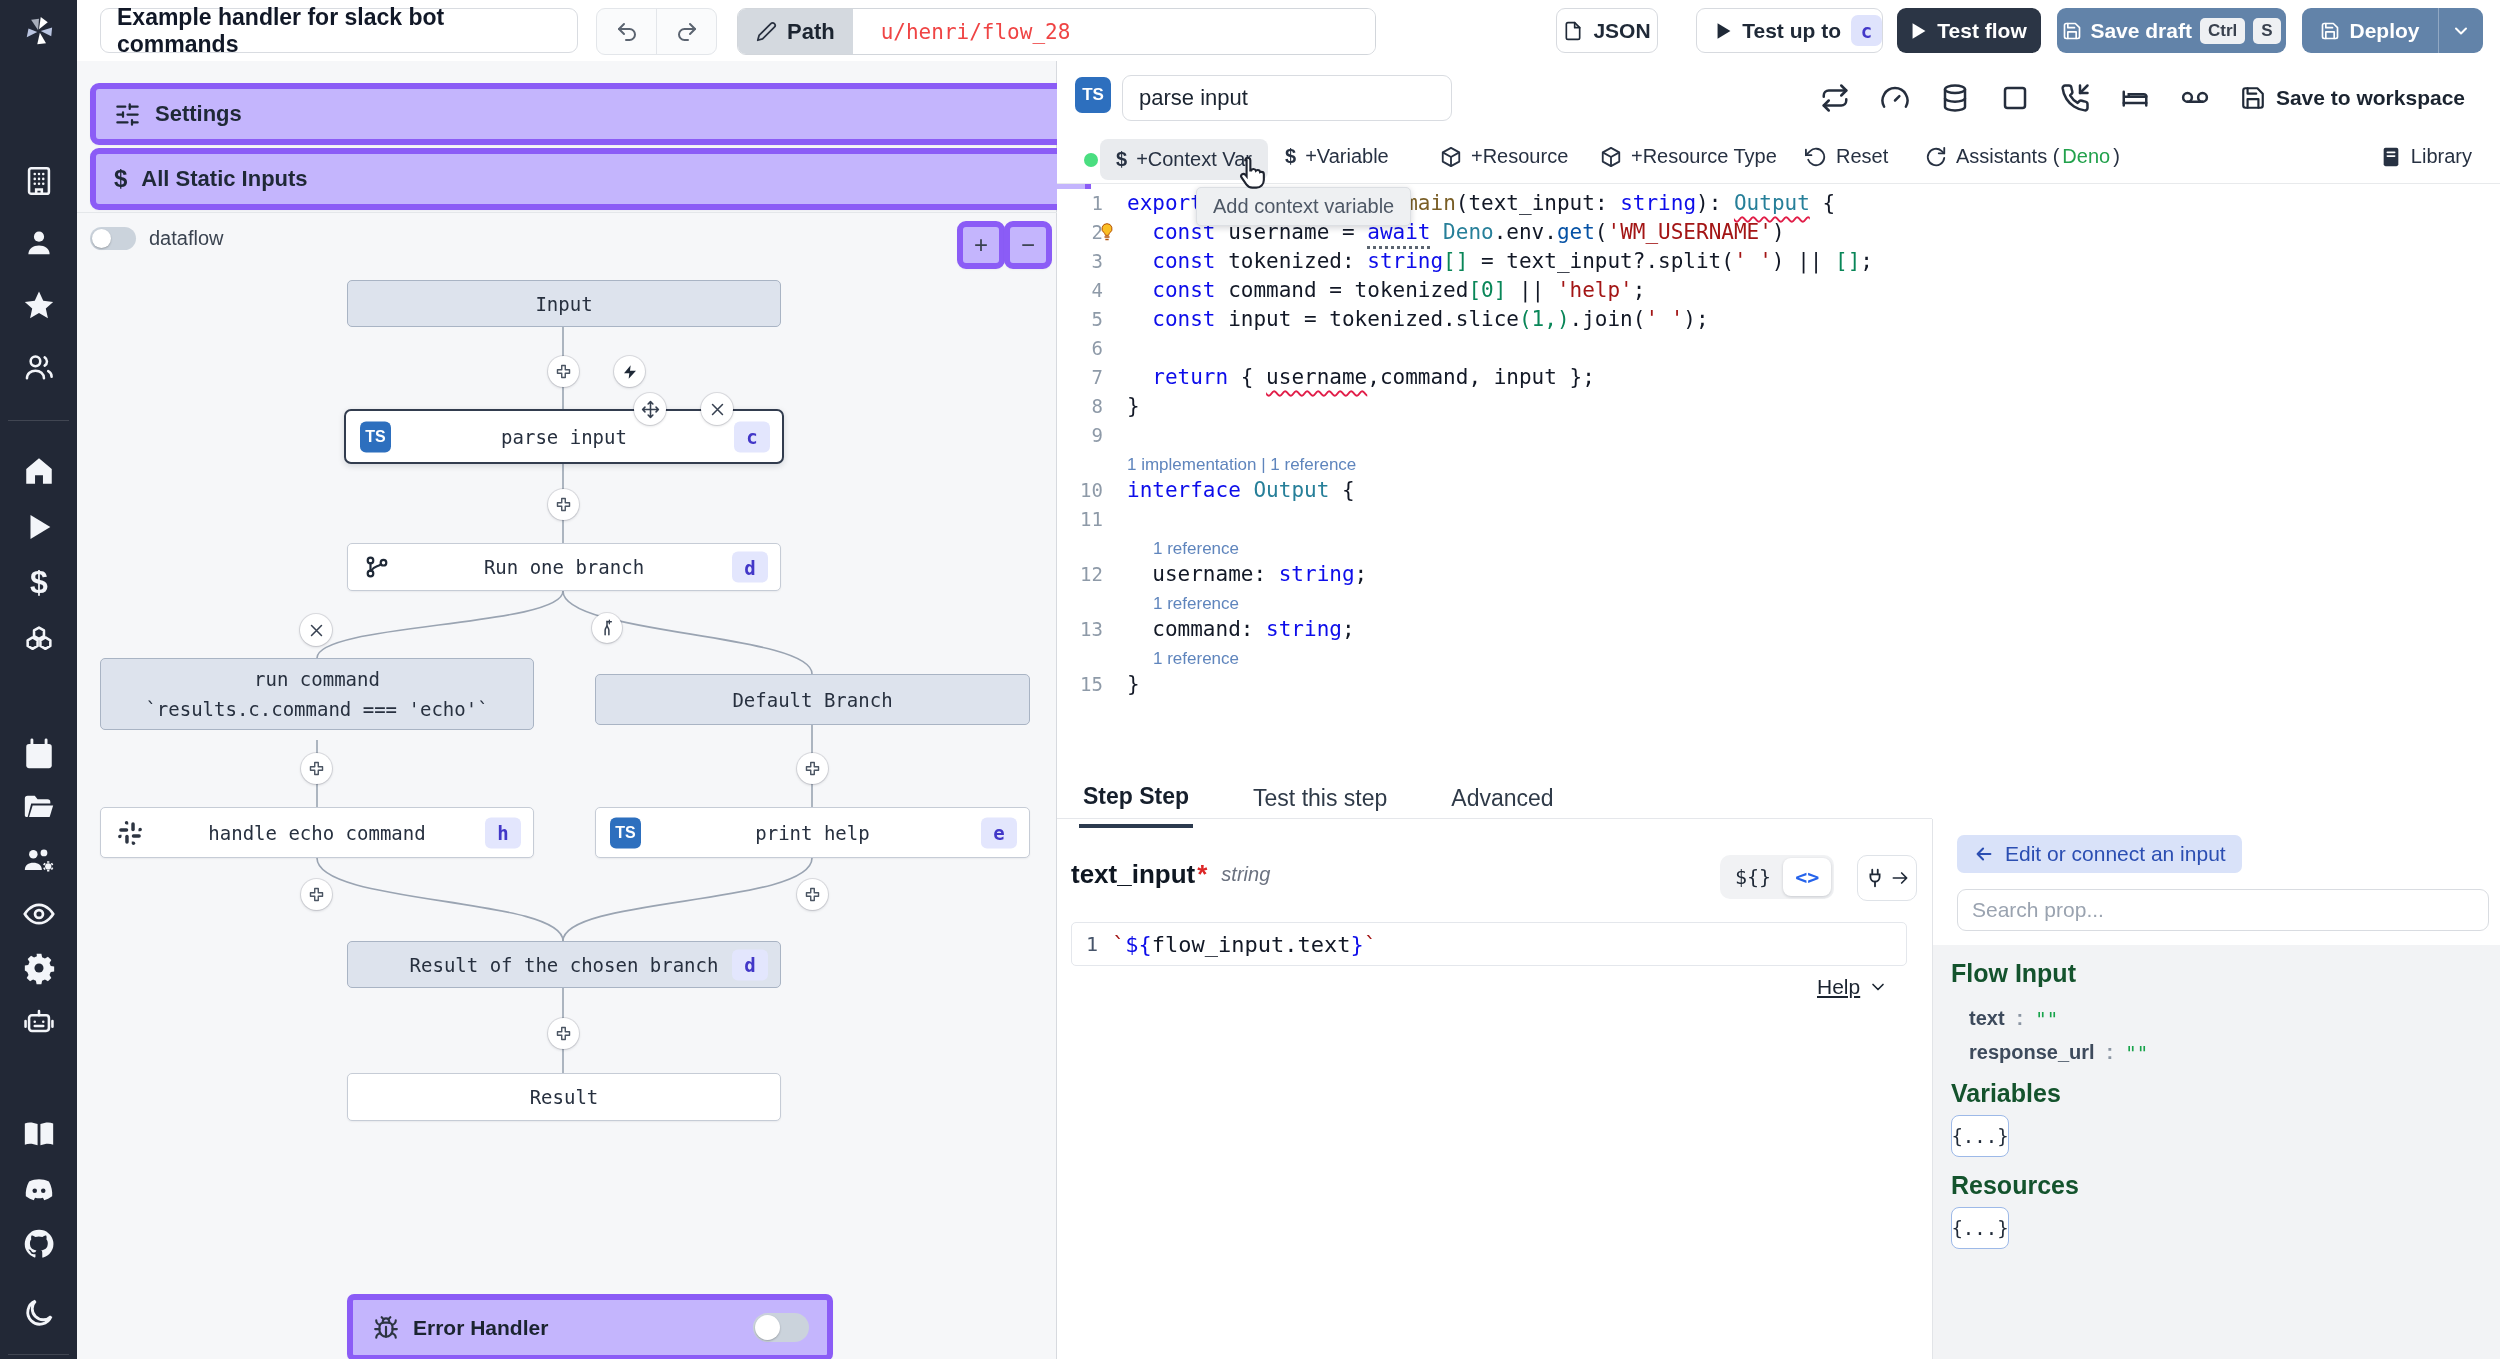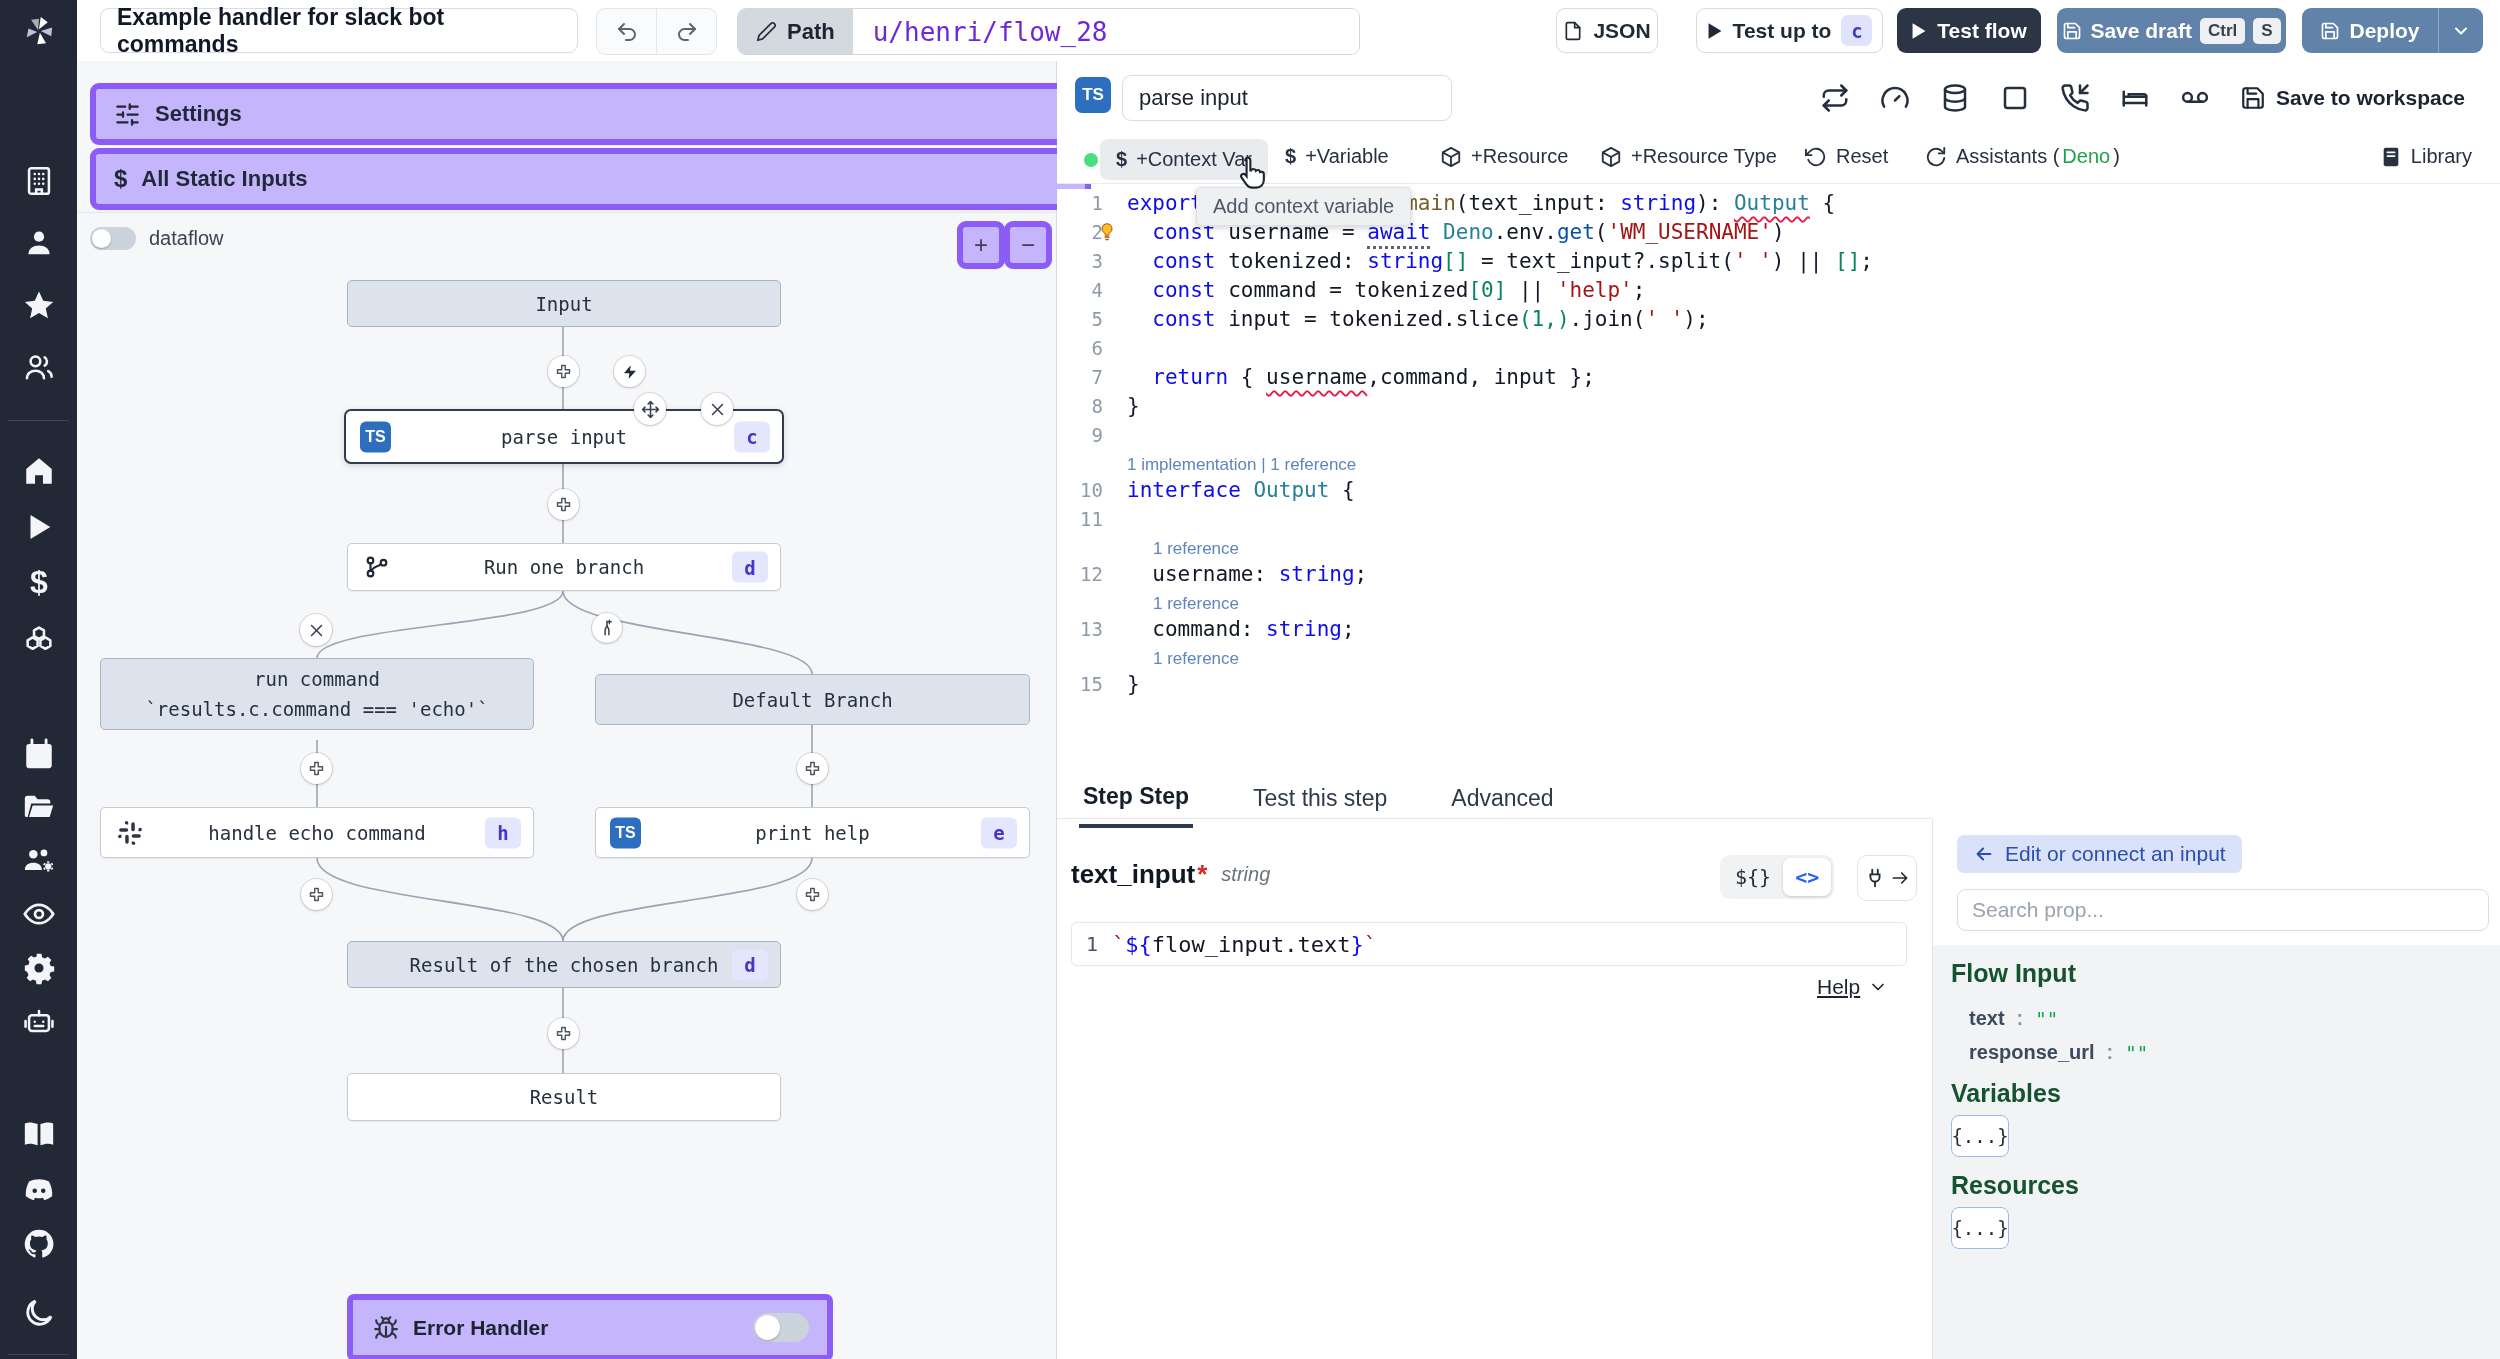--- a/index.html
+++ b/index.html
@@ -92,34 +92,34 @@
     </div>
   </div>
 
   <div class="abs flex" style="left:737px;top:8px;height:45px;border:1px solid #d2d6db;border-radius:9px;overflow:hidden;">
     <div class="flex" style="height:45px;background:#d4d9df;padding:0 18px;gap:10px;">
       <svg width="21" height="21" viewBox="0 0 24 24" fill="none" stroke="#2b3342" stroke-width="2" stroke-linecap="round" stroke-linejoin="round">
           <path d="M17 3a2.8 2.8 0 1 1 4 4L7.5 20.5 2 22l1.5-5.5Z"></path>
         </svg>
       <span style="font-size:22px;font-weight:600;color:#1b2430;">Path</span>
     </div>
-    <div class="flex mono" style="width:466px;height:45px;background:#fff;padding:0 20px;font-size:26px;color:#6d28d9;">
+    <div class="flex mono" style="width:466px;height:45px;background:#fff;padding:0 28px;font-size:21px;color:#ef4444;">
       <span>u/henri/flow_28</span>
     </div>
   </div>
 
   <div class="abs btn btn-white" style="left:1556px;top:8px;width:102px;height:45px;font-size:21px;font-weight:600;">
     <svg width="20" height="20" viewBox="0 0 24 24" fill="none" stroke="#1f2937" stroke-width="2" stroke-linecap="round" stroke-linejoin="round">
         <path d="M14 2H6a2 2 0 0 0-2 2v16a2 2 0 0 0 2 2h12a2 2 0 0 0 2-2V8Z"></path>
         <path d="M14 2v6h6"></path>
       </svg>
     <span>JSON</span>
   </div>
 
-  <div class="abs btn btn-white" style="left:1696px;top:8px;width:187px;height:45px;font-size:21px;font-weight:600;">
+  <div class="abs btn btn-white" style="left:1696px;top:8px;width:187px;height:45px;font-size:21px;font-weight:600;justify-content:flex-end;">
     <svg width="16" height="18" viewBox="0 0 12 14">
         <path d="M1 1 L11 7 L1 13 Z" fill="#1f2937"></path>
       </svg>
     <span>Test up to</span>
     <span class="badge-indigo" style="width:31px;height:31px;">c</span>
   </div>
 
   <div class="abs btn btn-dark" style="left:1897px;top:8px;width:144px;height:45px;font-size:21px;font-weight:600;">
     <svg width="16" height="18" viewBox="0 0 12 14">
         <path d="M1 1 L11 7 L1 13 Z" fill="#ffffff"></path>

